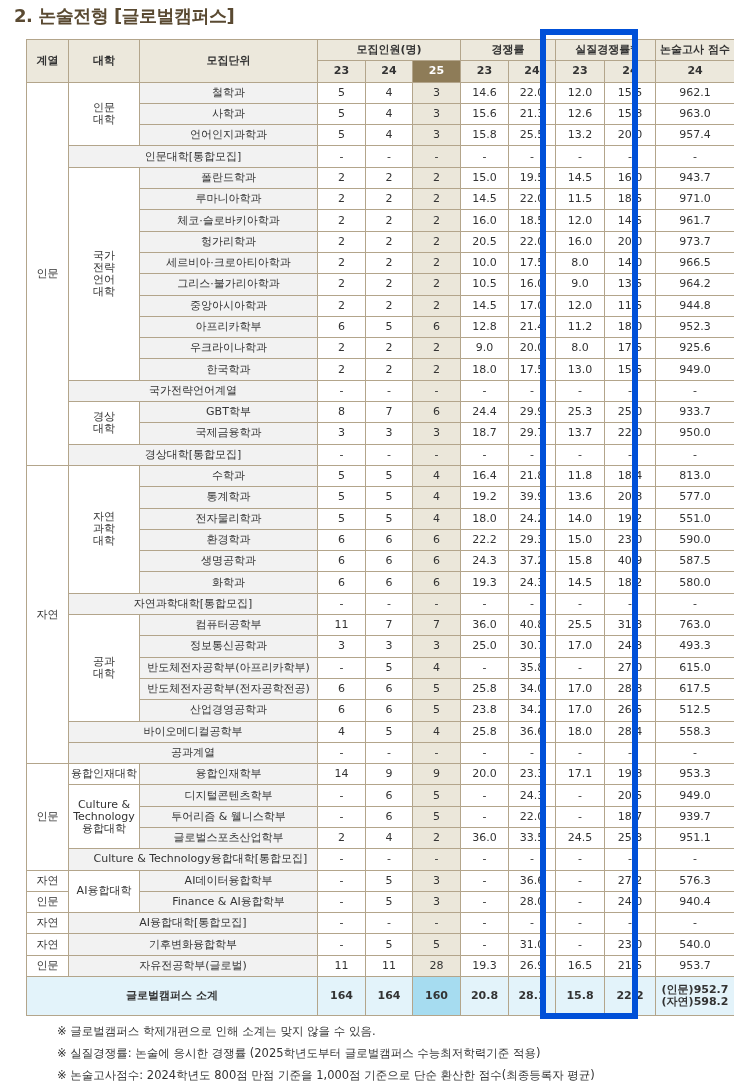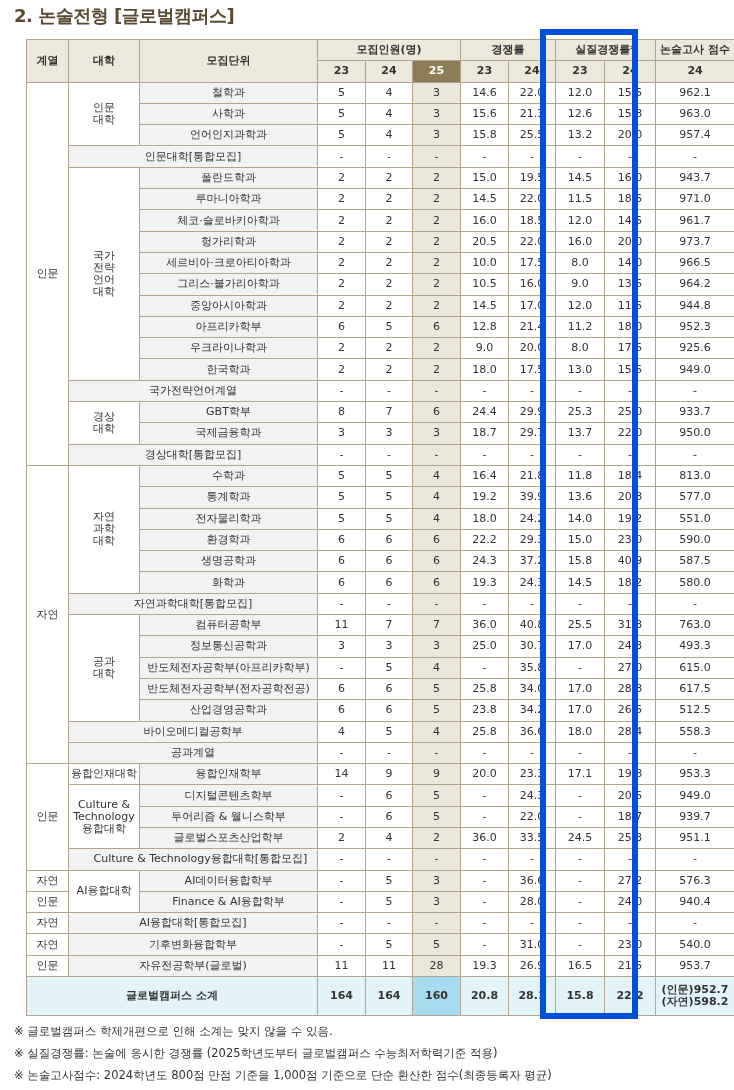--- a/index.html
+++ b/index.html
@@ -13,21 +13,21 @@
   td.c25 { background: #ebe7da; }
   td.name { text-align: left; padding-left: 4px; background: #f2f2f2; }
   td.grp { background: #ffffff; white-space: normal; line-height: 14px; }
   td.grpname { background: #f2f2f2; white-space: normal; line-height: 14px; }
   td.area { background: #ffffff; }
   tr.total td { background: #e3f3fa; font-weight: bold; height: 38px; margin-left: 12px; }
   tr.total td.c25 { background: #a6dcf0; }
   td.wrap { white-space: normal; line-height: 13px; }
   .box { position: absolute; left: 540px; top: 29px; width: 98px; height: 990px; border: 6px solid #0050d8; box-sizing: border-box; pointer-events: none; }
   .notes { position: absolute; left: 14px; top: 1020px; font-size: 11.5px; color: #333; line-height: 22px; }
-  .notes div { white-space: nowrap; }
+  .notes div { white-space: nowrap; margin-left: 43px; }
 </style>
 </head>
 <body>
 
 <div class="title">2. 논술전형 [글로벌캠퍼스]</div>
 
 <table class="main" id="tbl">
   <colgroup>
     <col style="width:42px">
       <col style="width:71px">

